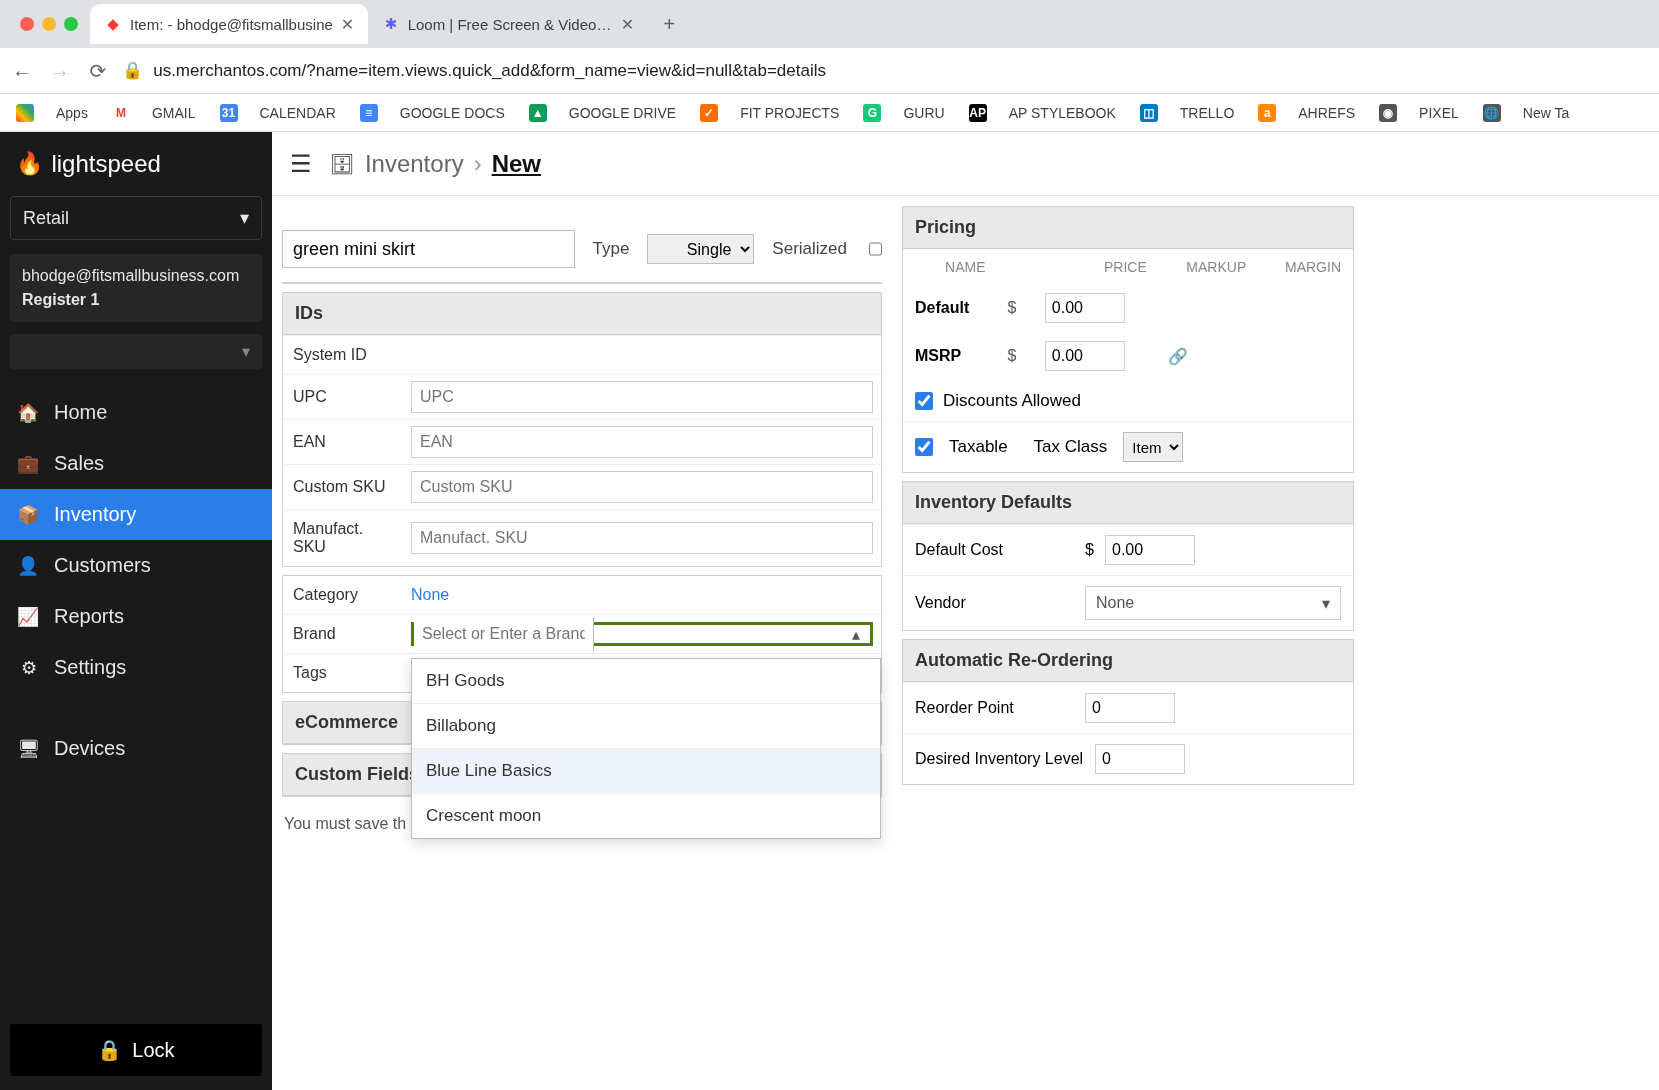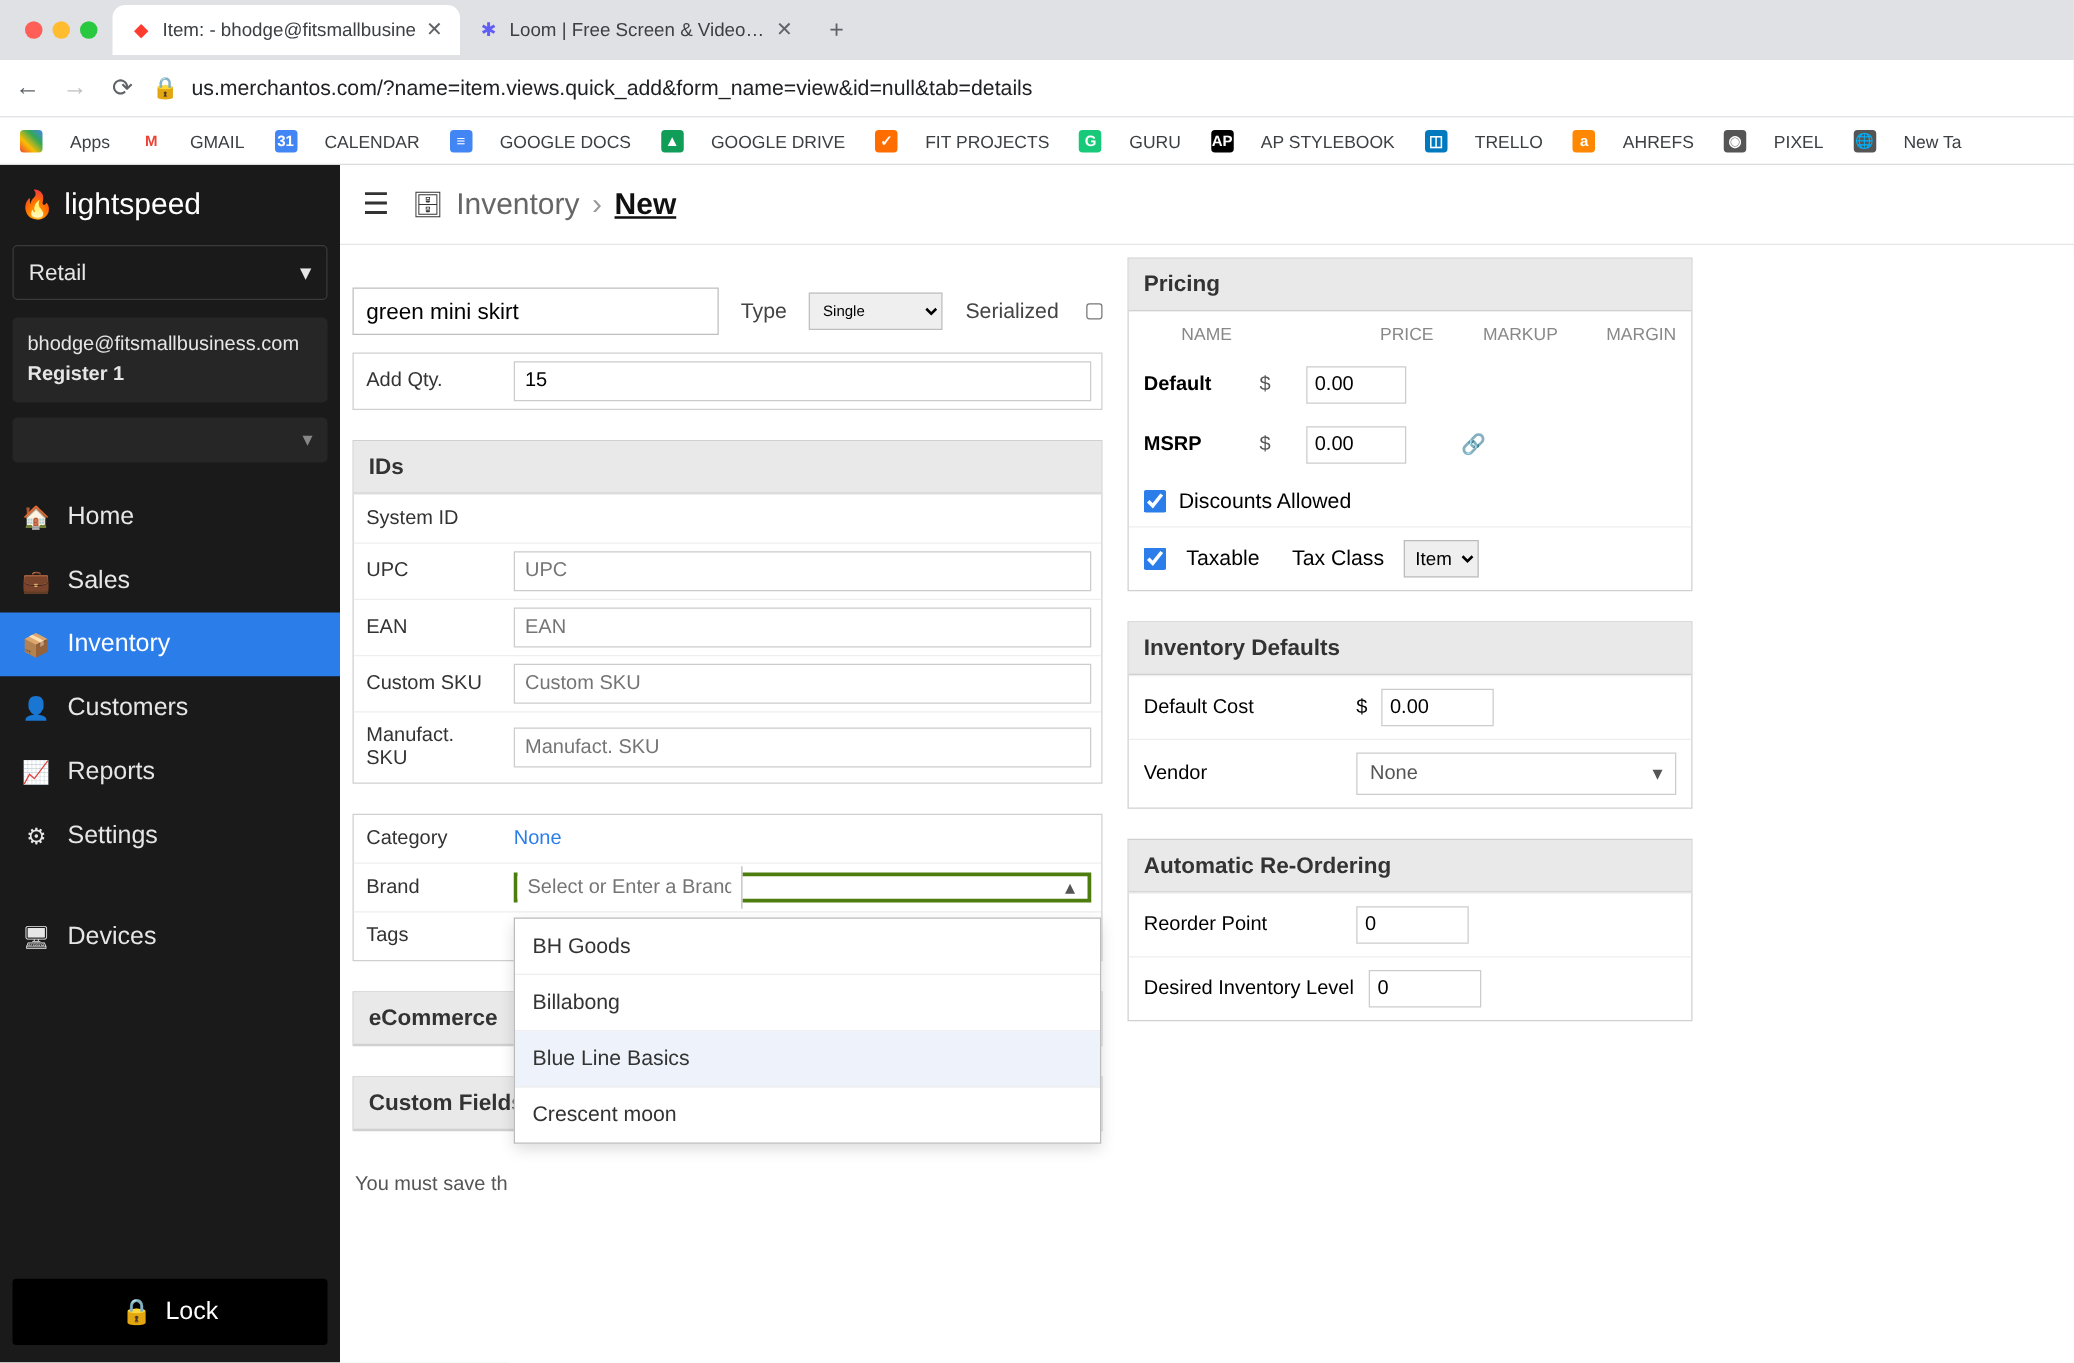--- a/index.html
+++ b/index.html
@@ -50,24 +50,24 @@
   .crumb .current { color:#111; font-weight:600;text-decoration:underline; }
 
   .content { flex:1; padding: 10px 10px 0 10px; overflow:auto; }
   .content-inner { display:flex; gap:20px; }
   .col-left { flex: 1 1 auto; max-width: 600px;}
   .col-right { width: 452px; }
 
   .row-top { display:flex; align-items:center; gap:18px; margin: 24px 0 14px; }
   .item-name { width: 360px; height: 38px; border:1px solid #bfbfbf; padding: 0 10px; font-size:18px; }
   .type-lbl, .serial-lbl { font-size:17px; color:#444; }
-  .type-sel { height: 30px; border:1px solid #bfbfbf; font-size:12px; padding: 0 6px; width:130px;}
+  .type-sel { height: 30px; border:1px solid #bfbfbf; font-size:16px; padding: 0 6px; width:130px;text-align:right;}
   .serial-cb { width:16px; height:16px; margin-left:4px;}
 
-  .panel { border:1px solid #d0d0d0; margin-bottom: 24px; }
+  .panel { border:1px solid #d0d0d0; margin-bottom: 8px; }
   .panel-h { background:#e9e9e9; padding: 10px 12px; font-size:18px; font-weight:700; color:#333; border-bottom:1px solid #d0d0d0;}
   .field-row { display:flex; align-items:center; border-top:1px solid #eee; }
   .field-row:first-of-type { border-top:none; }
   .field-lbl { width: 120px; padding: 10px 10px; font-size:16px; color:#333; }
   .field-val { flex:1; padding: 6px 8px; }
   .field-val input { width: 100%; height: 32px; border:1px solid #ccc; padding:0 8px; font-size:16px; }
   .field-val.text { padding:10px 8px; color:#2b7de9; font-size:16px;}
   .id-plain { color:#333;}
 
   .brand-combo { position:relative; flex:1; padding:6px 8px; }
@@ -254,24 +254,20 @@
         <div class="col-left">
           <div class="row-top">
             <input class="item-name" value="green mini skirt" style="">
             <span class="type-lbl">Type</span>
             <select class="type-sel"><option>Single</option></select>
             <span class="serial-lbl">Serialized</span>
             <input type="checkbox" class="serial-cb" style="">
           </div>
 
           <div class="panel">
-            <div class="field-row">
-              <div class="field-lbl">Add Qty.</div>
-              <div class="field-val"><input value="15" style=""></div>
-            </div>
           </div>
 
           <div class="panel">
             <div class="panel-h">IDs</div>
             <div class="field-row">
               <div class="field-lbl">System ID</div>
               <div class="field-val id-plain"></div>
             </div>
             <div class="field-row">
               <div class="field-lbl">UPC</div>

